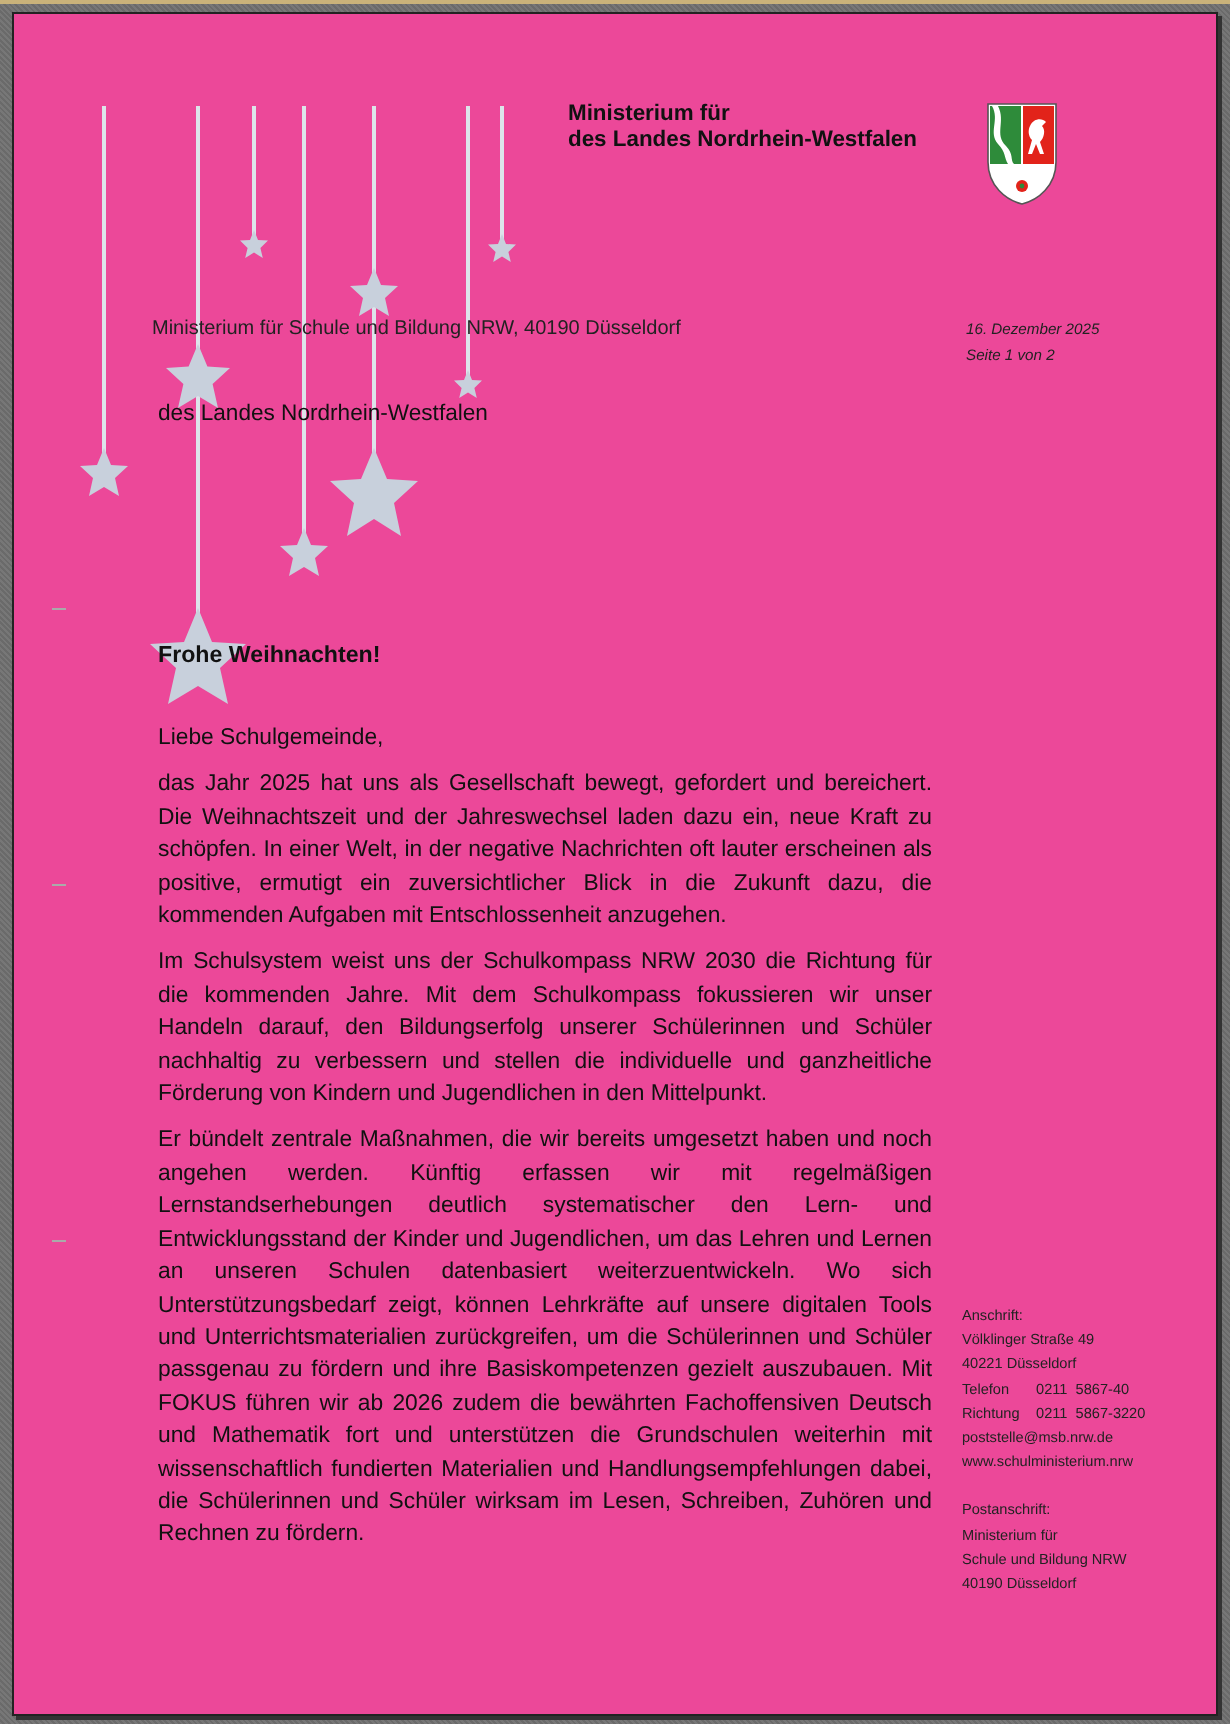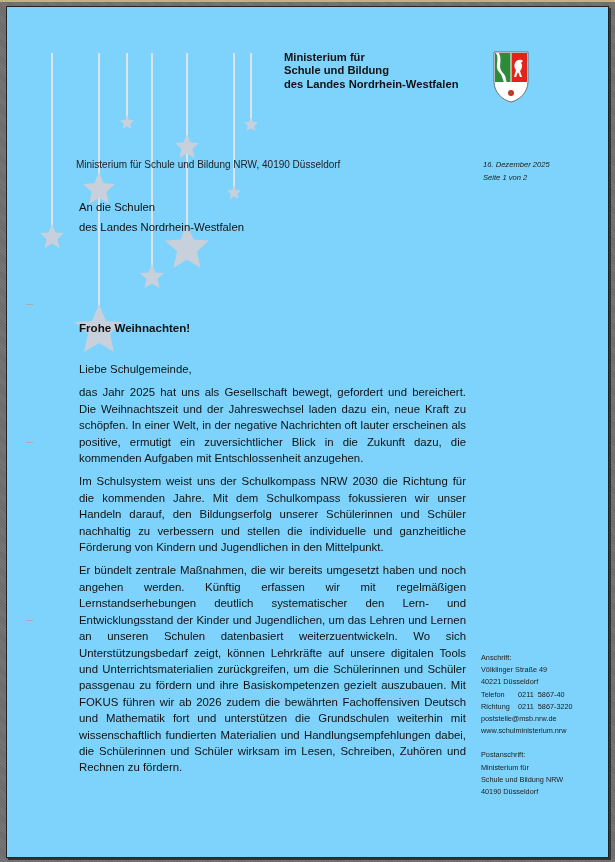--- a/index.html
+++ b/index.html
@@ -5,21 +5,21 @@
   html, body { margin:0; padding:0; }
   body {
     width:615px; height:862px; overflow:hidden; position:relative;
     background:#6f6f6f;
     background-image: repeating-linear-gradient(45deg, #777 0 1px, #6a6a6a 1px 2px);
     font-family: "Liberation Sans", sans-serif;
   }
   .topline { position:absolute; left:0; top:0; width:615px; height:2px; background:#c9b27a; }
   .page {
     position:absolute; left:6px; top:6px; width:601px; height:850px;
-    background:#7dd3fc; border:1px solid #222; box-shadow: 2px 2px 0 #333;
+    background:#ec4899; border:1px solid #222; box-shadow: 2px 2px 0 #333;
     overflow:hidden;
   }
   .deco { position:absolute; left:0; top:0; }
   .abs { position:absolute; }
   .ministry-name { left:277px; top:44px; font-weight:bold; font-size:11.2px; line-height:13.3px; color:#111; }
   .arms { left:486px; top:44px; width:36px; height:52px; }
   .sender-line { left:69px; top:152px; font-size:10px; color:#222; }
   .meta { left:476px; top:152px; font-size:7.6px; line-height:12.5px; color:#222;font-style:italic; }
   .recipient { left:72px; top:190px; font-size:11.3px; line-height:20px; color:#111; }
   .subject { left:72px; top:314px; font-size:11.6px; font-weight:bold; color:#111; }
@@ -61,21 +61,20 @@
       <polygon points="244,110 246,115 251,115.3 247.2,119 248.4,124 244,121.3 239.6,124 240.8,119 237,115.3 242,115"></polygon>
     </g>
   </svg>
 
   <div class="fold" style="top:297px"></div>
   <div class="fold" style="top:435px"></div>
   <div class="fold" style="top:613px"></div>
 
   <div class="abs ministry-name">
     <div>Ministerium für</div>
-    <div>Schule und Bildung</div>
     <div>des Landes Nordrhein-Westfalen</div>
   </div>
 
   <svg class="abs arms" viewBox="0 0 36 52">
     <path d="M1,1 H35 V30 C35,42 26,49 18,51 C10,49 1,42 1,30 Z" fill="#fff" stroke="#555" stroke-width="0.8"></path>
     <path d="M2,2 H17.5 V31 H2 Z" fill="#2e8b3a"></path>
     <path d="M6,2 C10,10 4,16 10,22 C14,26 12,29 14,31 L11,31 C9,28 10,25 6,21 C1,15 7,9 3,2 Z" fill="#fff"></path>
     <path d="M18.5,2 H34 V31 H18.5 Z" fill="#e2231a"></path>
     <path d="M22,12 C24,8 28,8 30,10 L28,12 C30,14 29,18 27,20 L29,26 L27,26 L25,21 L23,26 L21,26 L23,19 C21,17 21,14 22,12 Z" fill="#fff"></path>
     <path d="M2,32 H34 C33,42 26,48 18,50 C10,48 3,42 2,32 Z" fill="#fff"></path>
@@ -84,21 +83,20 @@
   </svg>
 
   <div class="abs sender-line">Ministerium für Schule und Bildung NRW, 40190 Düsseldorf</div>
 
   <div class="abs meta">
     <div>16. Dezember 2025</div>
     <div>Seite 1 von 2</div>
   </div>
 
   <div class="abs recipient">
-    <div>An die Schulen</div>
     <div>des Landes Nordrhein-Westfalen</div>
   </div>
 
   <div class="abs subject">Frohe Weihnachten!</div>
 
   <div class="abs body">
     <p class="greet">Liebe Schulgemeinde,</p>
     <p>das Jahr 2025 hat uns als Gesellschaft bewegt, gefordert und bereichert. Die Weihnachtszeit und der Jahreswechsel laden dazu ein, neue Kraft zu schöpfen. In einer Welt, in der negative Nachrichten oft lauter erscheinen als positive, ermutigt ein zuversichtlicher Blick in die Zukunft dazu, die kommenden Aufgaben mit Entschlossenheit anzugehen.</p>
     <p>Im Schulsystem weist uns der Schulkompass NRW 2030 die Richtung für die kommenden Jahre. Mit dem Schulkompass fokussieren wir unser Handeln darauf, den Bildungserfolg unserer Schülerinnen und Schüler nachhaltig zu verbessern und stellen die individuelle und ganzheitliche Förderung von Kindern und Jugendlichen in den Mittelpunkt.</p>
     <p>Er bündelt zentrale Maßnahmen, die wir bereits umgesetzt haben und noch angehen werden. Künftig erfassen wir mit regelmäßigen Lernstandserhebungen deutlich systematischer den Lern- und Entwicklungsstand der Kinder und Jugendlichen, um das Lehren und Lernen an unseren Schulen datenbasiert weiterzuentwickeln. Wo sich Unterstützungsbedarf zeigt, können Lehrkräfte auf unsere digitalen Tools und Unterrichtsmaterialien zurückgreifen, um die Schülerinnen und Schüler passgenau zu fördern und ihre Basiskompetenzen gezielt auszubauen. Mit FOKUS führen wir ab 2026 zudem die bewährten Fachoffensiven Deutsch und Mathematik fort und unterstützen die Grundschulen weiterhin mit wissenschaftlich fundierten Materialien und Handlungsempfehlungen dabei, die Schülerinnen und Schüler wirksam im Lesen, Schreiben, Zuhören und Rechnen zu fördern.</p>

